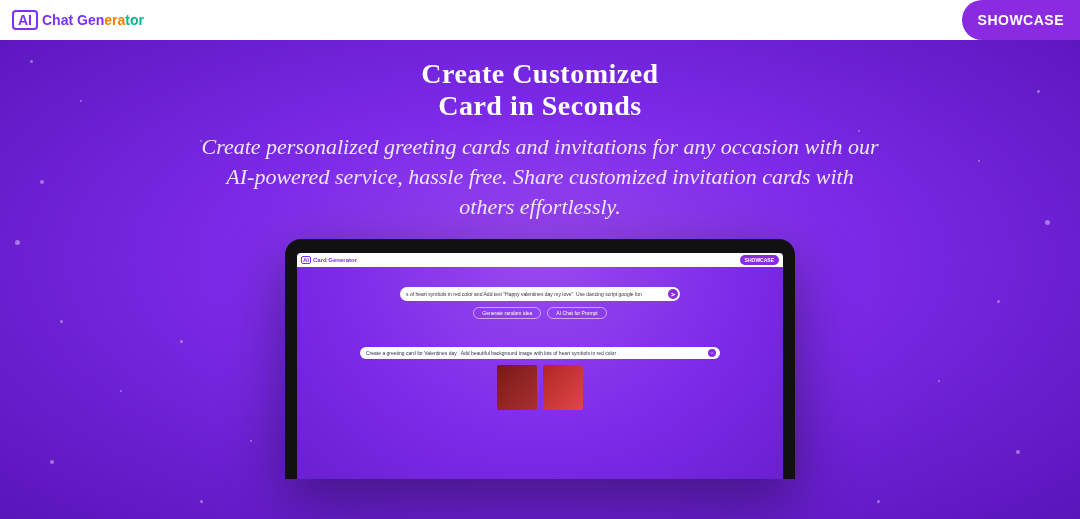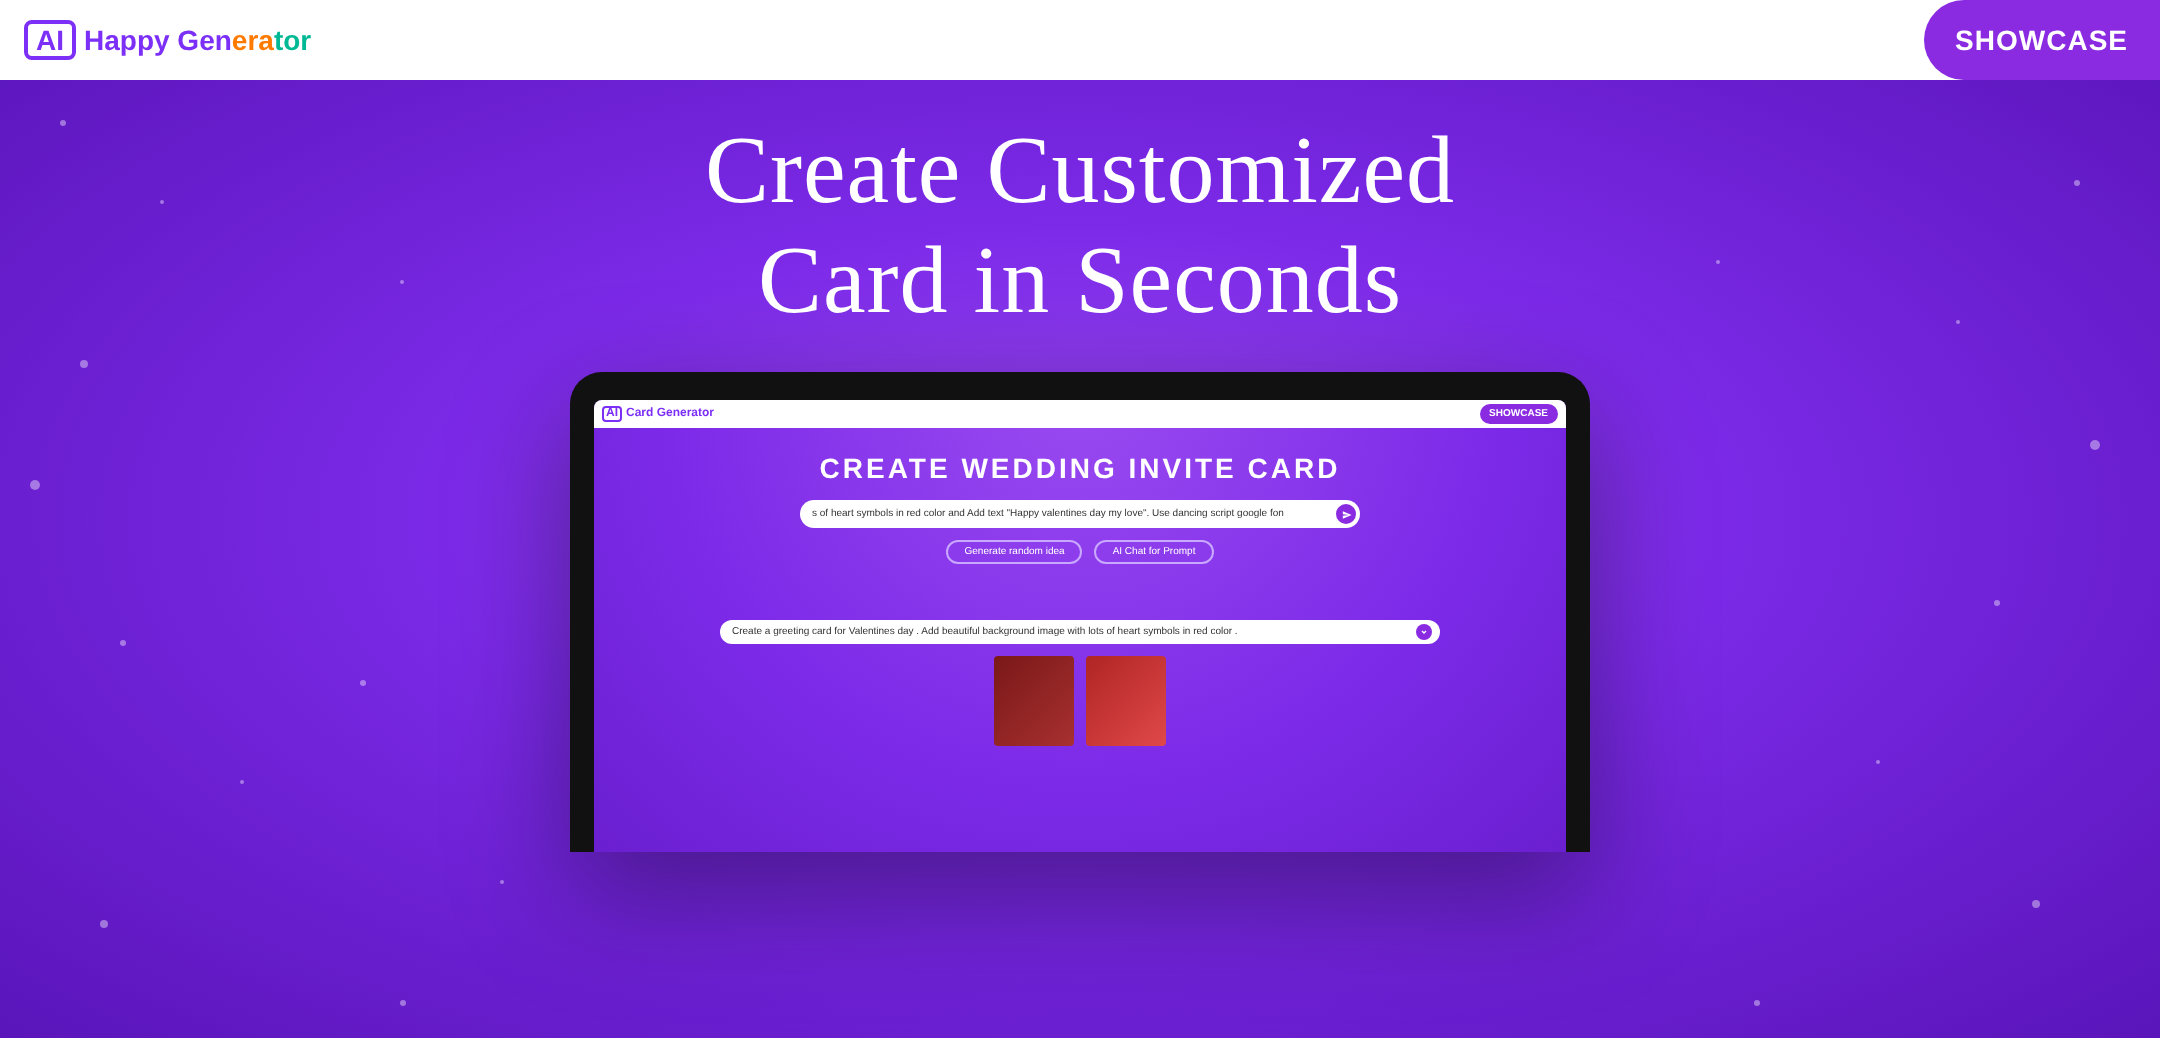--- a/index.html
+++ b/index.html
@@ -48,22 +48,22 @@
   letter-spacing: 0.5px;
   cursor: pointer;
 }
 .hero {
   text-align: center;
   padding: 18px 20px 0;
   color: #fff;
 }
 .hero-title {
   font-family: Georgia, 'Times New Roman', serif;
-  font-weight: 400;
-  font-size: 48px;
+  font-weight: 700;
+  font-size: 28px;
   line-height: 1.15;
   letter-spacing: 0.5px;
 }
 .hero-sub {
   font-family: 'Brush Script MT', 'Segoe Script', cursive;
   font-style: italic;
   font-size: 22px;
   line-height: 1.35;
   max-width: 680px;
   margin: 10px auto 0;
@@ -194,42 +194,42 @@
 .mini-card.c2 { background: linear-gradient(135deg, #b02525, #e04848); }
 .dots { position: absolute; inset: 40px 0 0 0; pointer-events: none; }
 .dot { position: absolute; background: rgba(255,255,255,0.4); border-radius: 50%; }
 </style>
 </head>
 <body>
 
 <div class="header">
   <div class="logo-wrap">
     <span class="logo-badge">AI</span>
-    <span class="logo-text"><span class="c1">Happy Gen</span><span class="c2">era</span><span class="c3">tor</span></span>
+    <span class="logo-text"><span class="c1">Chat Gen</span><span class="c2">era</span><span class="c3">tor</span></span>
   </div>
   <button class="showcase-btn">SHOWCASE</button>
 </div>
 
 <div class="hero">
   <h1 class="hero-title">
     <div>Create Customized</div>
     <div>Card in Seconds</div>
   </h1>
+  <p class="hero-sub">Create personalized greeting cards and invitations for any occasion with our AI-powered service, hassle free. Share customized invitation cards with others effortlessly.</p>
 
   <div class="device">
     <div class="screen">
       <div class="mini-header">
         <div class="mini-logo">
           <span class="mini-logo-badge">AI</span>
           <span class="mini-logo-text">Card Generator</span>
         </div>
         <span class="mini-showcase">SHOWCASE</span>
       </div>
       <div class="mini-content">
-        <div class="mini-title">CREATE WEDDING INVITE CARD</div>
         <div class="mini-input-row">
           <span class="mini-input-text">s of heart symbols in red color and Add text "Happy valentines day my love". Use dancing script google fon</span>
           <span class="mini-send">
             <svg viewBox="0 0 24 24" fill="currentColor">
                 <path d="M2 21l21-9L2 3v7l15 2-15 2z"></path>
               </svg>
           </span>
         </div>
         <div class="mini-buttons">
           <span class="mini-btn">Generate random idea</span>

